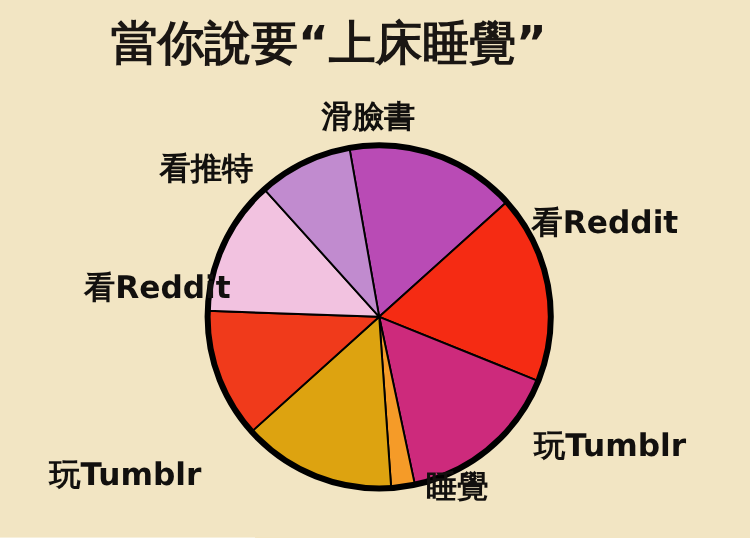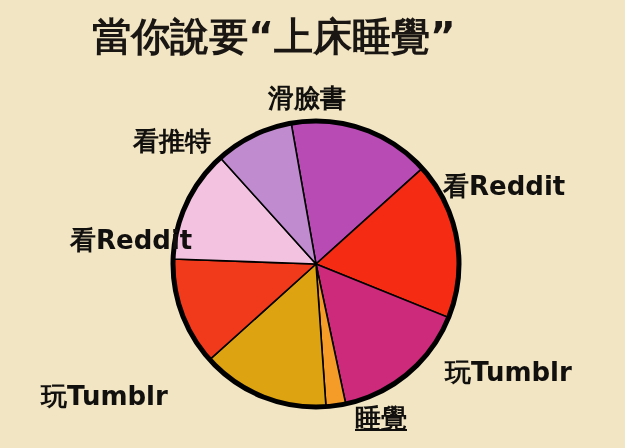--- a/index.html
+++ b/index.html
@@ -40,21 +40,21 @@
     position: absolute;
     font-size: 26px;
     font-weight: bold;
     color: #12100e;
     line-height: 25px;
     white-space: pre;
   }
   .lbl-facebook  { left: 268px; top: 86px; }
   .lbl-netflix   { left: 443px; top: 174px; }
   .lbl-tumblr    { left: 445px; top: 327px; margin-top: 33px; }
-  .lbl-sleep     { left: 355px; top: 406px; text-decoration: underline; }
+  .lbl-sleep     { left: 355px; top: 394px; }
   .lbl-text      { left: 239px; top: 402px; }
   .lbl-crush     { left: 41px;  top: 334px; text-align: center; }
   .lbl-reddit    { left: 70px;  top: 228px; }
   .lbl-twitter   { left: 133px; top: 129px; }
 </style>
 </head>
 <body>
 
 <div id="page">
 

